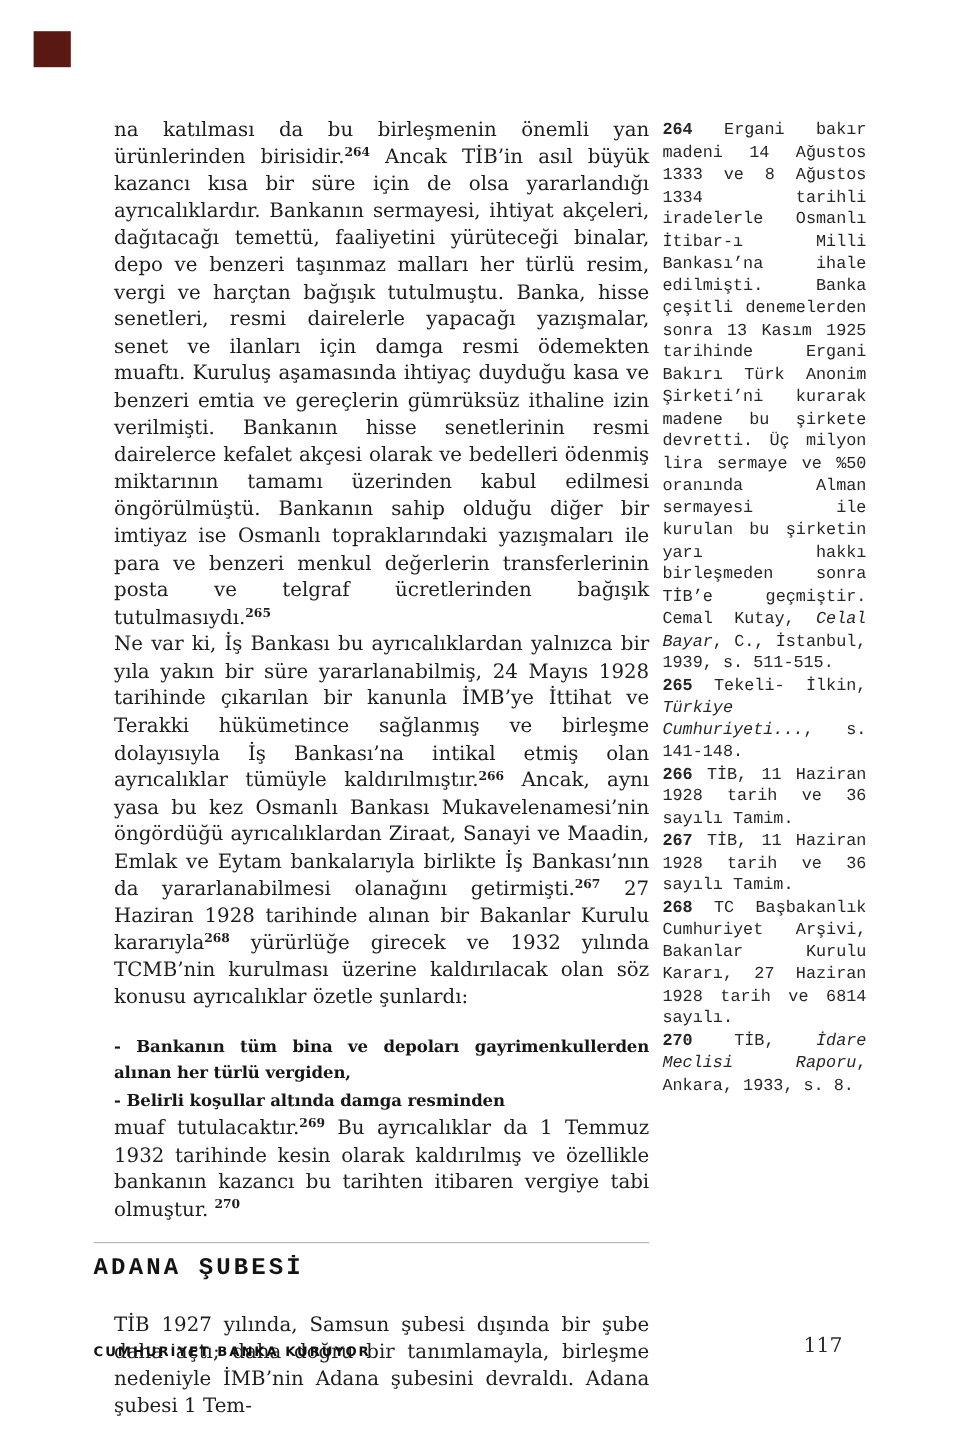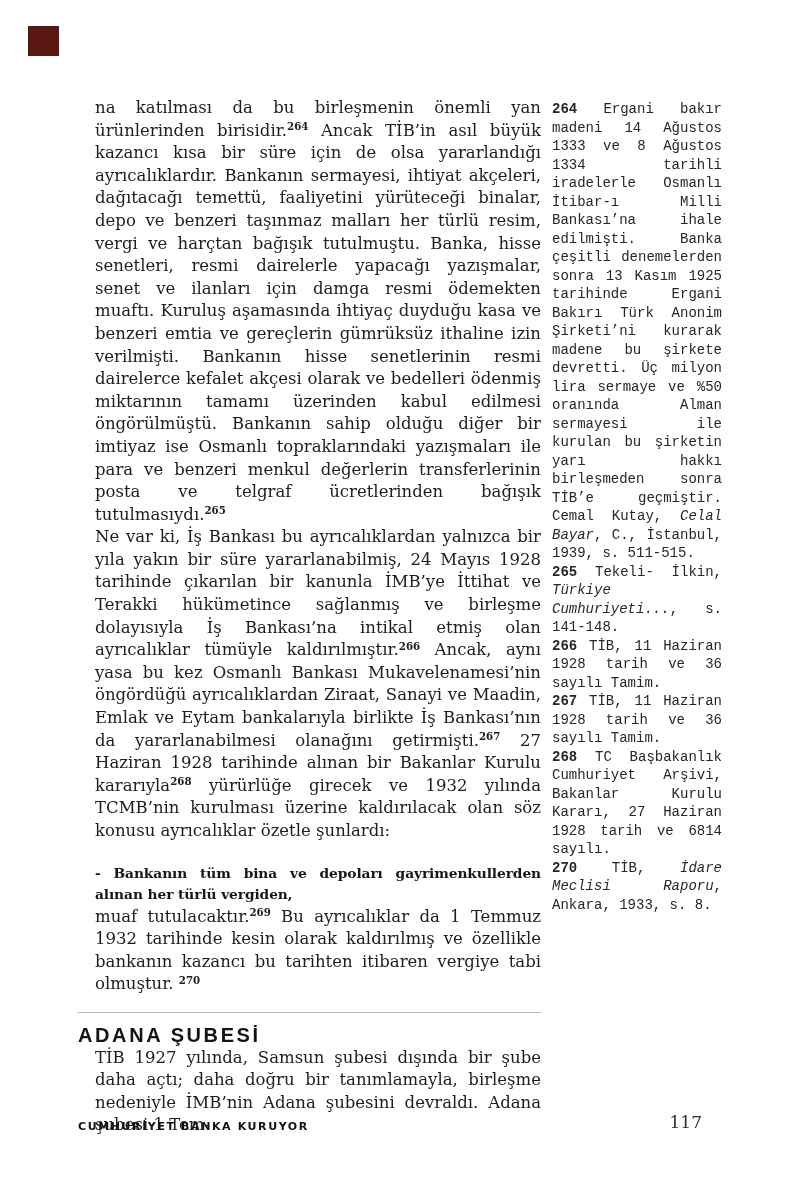--- a/index.html
+++ b/index.html
@@ -45,26 +45,26 @@
     position: relative; top: -0.55em;
     line-height: 0;
   }
 
   .section { margin-top: 16px; }
   .divider {
     height: 1px; background: #b9b9b9;
     margin-left: -17px; width: 463px;
   }
   .heading {
-    font-family: Liberation Sans, sans-serif;
+    font-family: Liberation Mono, monospace;
     font-weight: 700;
     font-size: 20px;
     letter-spacing: 2.6px;
     color: #141414;
-    margin: 11px 0 0 -17px;
+    margin: 11px 0 23px -17px;
   }
 
   
   .sidebar {
     position: absolute; left: 552px; top: 100px; width: 170px;
     font-family: Liberation Mono, monospace;
     font-size: 14px; line-height: 18.5px;
     color: #262626;
     text-align: justify;
   }
@@ -93,20 +93,21 @@
 
   <div class="corner-tab"></div>
 
   <div class="main">
     <p class="para">na katılması da bu birleşmenin önemli yan ürünlerinden birisidir.<sup>264</sup> Ancak TİB’in asıl büyük kazancı kısa bir süre için de olsa yararlandığı ayrıcalıklardır. Bankanın sermayesi, ihtiyat akçeleri, dağıtacağı temettü, faaliyetini yürüteceği binalar, depo ve benzeri taşınmaz malları her türlü resim, vergi ve harçtan bağışık tutulmuştu. Banka, hisse senetleri, resmi dairelerle yapacağı yazışmalar, senet ve ilanları için damga resmi ödemekten muaftı. Kuruluş aşamasında ihtiyaç duyduğu kasa ve benzeri emtia ve gereçlerin gümrüksüz ithaline izin verilmişti. Bankanın hisse senetlerinin resmi dairelerce kefalet akçesi olarak ve bedelleri ödenmiş miktarının tamamı üzerinden kabul edilmesi öngörülmüştü. Bankanın sahip olduğu diğer bir imtiyaz ise Osmanlı topraklarındaki yazışmaları ile para ve benzeri menkul değerlerin transferlerinin posta ve telgraf ücretlerinden bağışık tutulmasıydı.<sup>265</sup></p>
 
     <p class="para p-gap">Ne var ki, İş Bankası bu ayrıcalıklardan yalnızca bir yıla yakın bir süre yararlanabilmiş, 24 Mayıs 1928 tarihinde çıkarılan bir kanunla İMB’ye İttihat ve Terakki hükümetince sağlanmış ve birleşme dolayısıyla İş Bankası’na intikal etmiş olan ayrıcalıklar tümüyle kaldırılmıştır.<sup>266</sup> Ancak, aynı yasa bu kez Osmanlı Bankası Mukavelenamesi’nin öngördüğü ayrıcalıklardan Ziraat, Sanayi ve Maadin, Emlak ve Eytam bankalarıyla birlikte İş Bankası’nın da yararlanabilmesi olanağını getirmişti.<sup>267</sup> 27 Haziran 1928 tarihinde alınan bir Bakanlar Kurulu kararıyla<sup>268</sup> yürürlüğe girecek ve 1932 yılında TCMB’nin kurulması üzerine kaldırılacak olan söz konusu ayrıcalıklar özetle şunlardı:</p>
 
     <div class="list">
       <p class="list-item">- Bankanın tüm bina ve depoları gayrimenkullerden alınan her türlü vergiden,</p>
+      <p class="list-item">- Belirli koşullar altında damga resminden</p>
     </div>
 
     <p class="para p-after-list">muaf tutulacaktır.<sup>269</sup> Bu ayrıcalıklar da 1 Temmuz 1932 tarihinde kesin olarak kaldırılmış ve özellikle bankanın kazancı bu tarihten itibaren vergiye tabi olmuştur. <sup>270</sup></p>
 
     <div class="section">
       <div class="divider"></div>
       <h2 class="heading">ADANA ŞUBESİ</h2>
       <p class="para">TİB 1927 yılında, Samsun şubesi dışında bir şube daha açtı; daha doğru bir tanımlamayla, birleşme nedeniyle İMB’nin Adana şubesini devraldı. Adana şubesi 1 Tem-</p>
     </div>
   </div>

